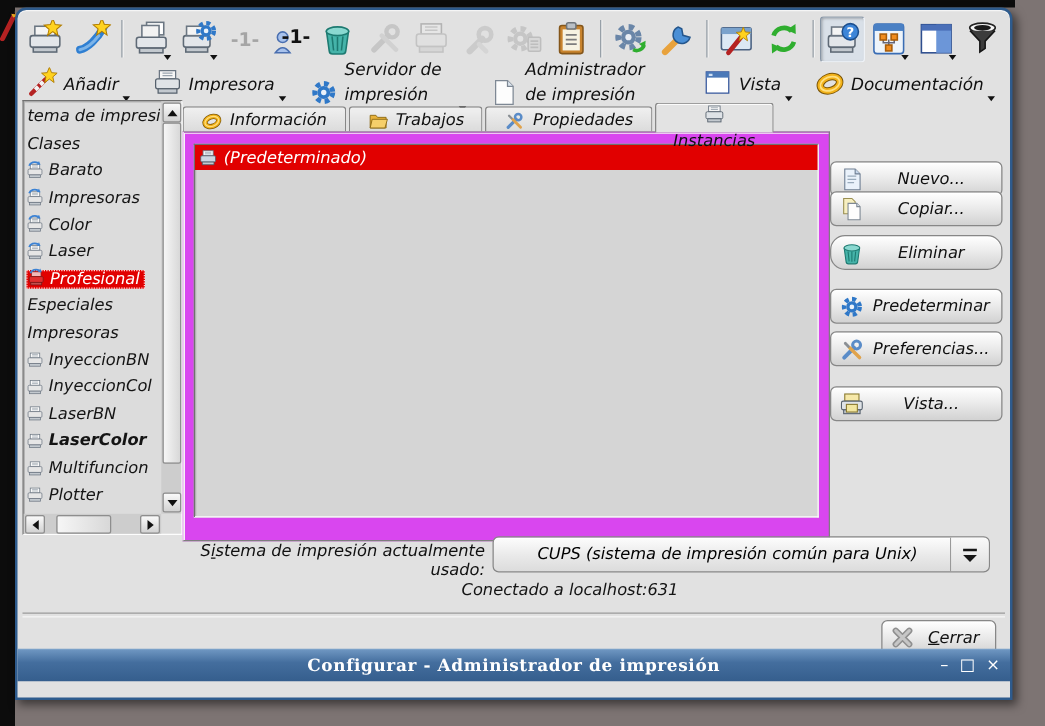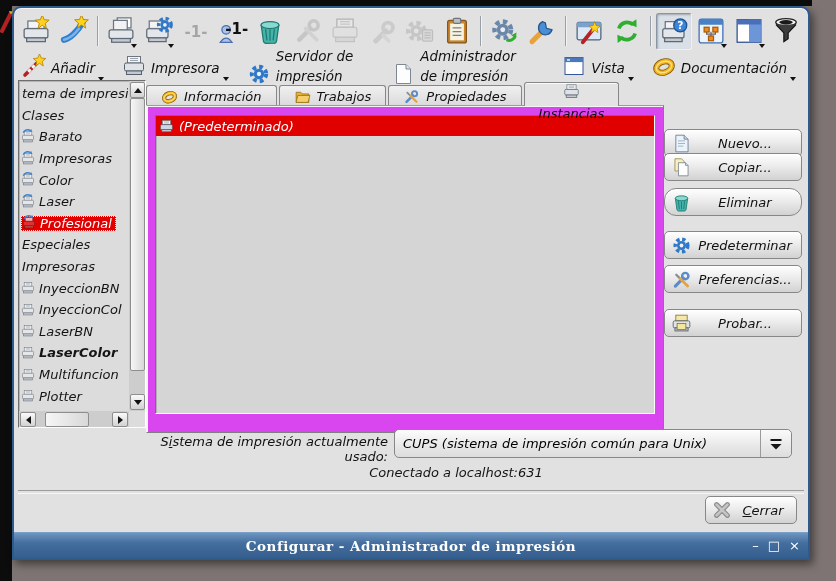--- a/index.html
+++ b/index.html
@@ -86,28 +86,28 @@
   .kbtn .b-label{flex:1;text-align:center;}
   
   #sys-label{position:absolute;left:110px;top:426px;width:264px;text-align:right;font-size:13px;font-style:italic;color:#101010;}
   #sys-combo{
     position:absolute;left:380px;top:421px;width:396px;height:27px;
     background:linear-gradient(180deg,#fdfdfd,#e9e9e9 55%,#dcdcdc);
     border:1px solid #878787;border-radius:5px;
     box-shadow:inset 0 1px 0 #fff;
     display:flex;align-items:center;
   }
-  #sys-combo .combo-text{flex:1;padding:0 8px;font-size:13px;font-style:italic;white-space:nowrap;overflow:hidden;}
+  #sys-combo .combo-text{flex:1;padding:0 8px;font-size:13px;font-style:italic;white-space:nowrap;overflow:hidden;margin-left:27px;}
   #sys-combo .combo-arrow{flex:0 0 30px;height:100%;border-left:1px solid #9a9a9a;display:flex;align-items:center;justify-content:center;background:linear-gradient(180deg,#fafafa,#ddd);border-radius:0 5px 5px 0;}
   #conn-status{position:absolute;left:110px;right:20px;top:457px;text-align:center;font-size:13px;font-style:italic;color:#141414;}
   #hsep{position:absolute;left:4px;right:4px;top:482px;height:2px;border-top:1px solid #9b9b9b;border-bottom:1px solid #f6f6f6;}
   #close-btn{left:691px;top:488px;width:92px;}
   
   #titlebar{
-    position:absolute;left:0;right:0;bottom:0;height:25px;
+    position:absolute;left:0;right:0;bottom:13px;height:25px;
     background:linear-gradient(180deg,#6d95c0,#446e9e 40%,#355e8d);
     border-top:1px solid #7aa0c8;
     display:flex;align-items:center;justify-content:center;
   }
   #title-text{flex:1;text-align:center;font-family:"DejaVu Serif",serif;font-weight:bold;font-size:13.5px;color:#ffffff;letter-spacing:.5px;}
   #win-controls{position:absolute;right:8px;top:0;height:100%;display:flex;align-items:center;gap:9px;}
   .wc{color:#fff;font-size:13px;font-family:"DejaVu Sans",sans-serif;line-height:1;cursor:default;}
   u.ac{text-decoration:underline;}
 </style>
 </head>
@@ -755,15 +755,15 @@
       <span class="b-ico">
         <span class="icn" style="display:flex">
           <svg width="21" height="21" viewBox="0 0 24 24">
             <rect x="5.5" y="2.5" width="13" height="6.5" fill="#f6e8a8" stroke="#8a7a30"></rect>
             <rect x="2.5" y="9" width="19" height="8" rx="1.6" fill="#dfe3e7" stroke="#56616d"></rect>
             <rect x="4.5" y="17" width="15" height="3.5" fill="#c3c9cf" stroke="#56616d"></rect>
             <rect x="7" y="12" width="10" height="7" fill="#f2e6a0" stroke="#8a7a30"></rect>
           </svg>
         </span>
       </span>
-      <span class="b-label">Probar...</span>
+      <span class="b-label">Vista...</span>
     </button>
   </div>
 
 </body></html>

